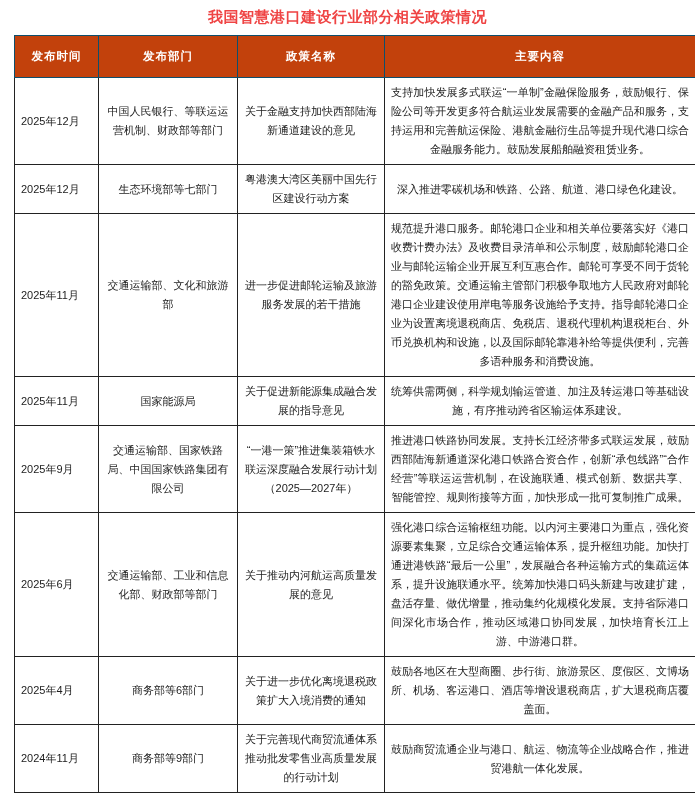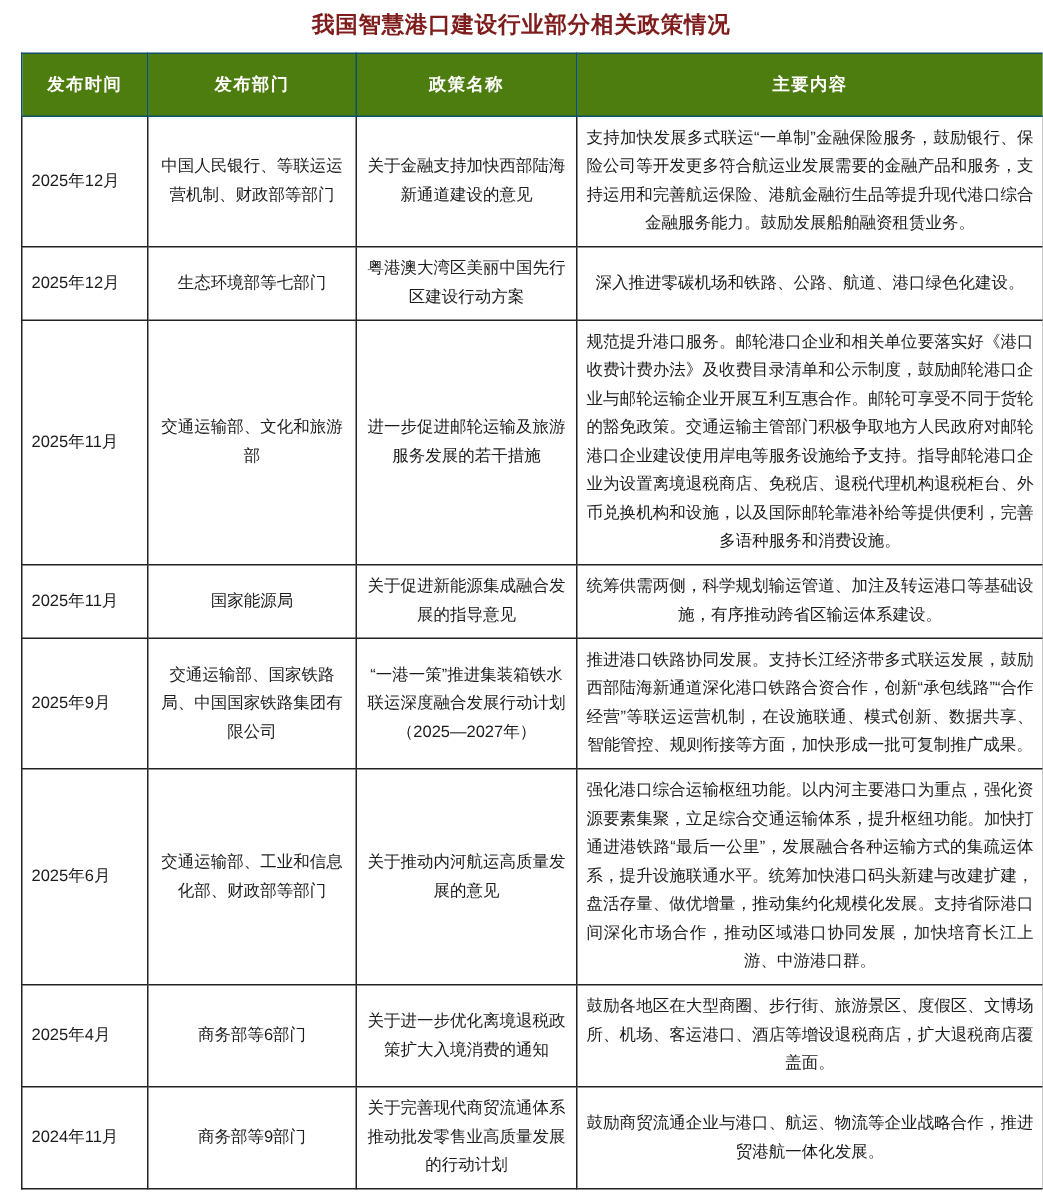--- a/index.html
+++ b/index.html
@@ -16,21 +16,21 @@
   .page {
     width: 695px;
     height: 798px;
     position: relative;
     box-sizing: border-box;
   }
   .title {
     text-align: center;
     font-size: 15px;
     font-weight: bold;
-    color: #7f1d1d;
+    color: #ef4444;
     letter-spacing: 0.5px;
     padding-top: 7px;
     padding-bottom: 8px;
     line-height: 20px;
   }
   .table-wrap {
     padding: 0 14px 0 14px;
     box-sizing: border-box;
   }
   table.policy-table {
@@ -39,21 +39,21 @@
     table-layout: fixed;
     border: 1px solid #111111;
   }
   table.policy-table th,
   table.policy-table td {
     border: 1px solid #222222;
     vertical-align: middle;
     box-sizing: border-box;
   }
   table.policy-table thead th {
-    background: #4d7c0f;
+    background: #c2410c;
     color: #ffffff;
     font-size: 11.5px;
     font-weight: bold;
     height: 42px;
     text-align: center;
     letter-spacing: 1px;
     border: 1px solid #0e4f6d;
   }
   table.policy-table td {
     font-size: 11px;

